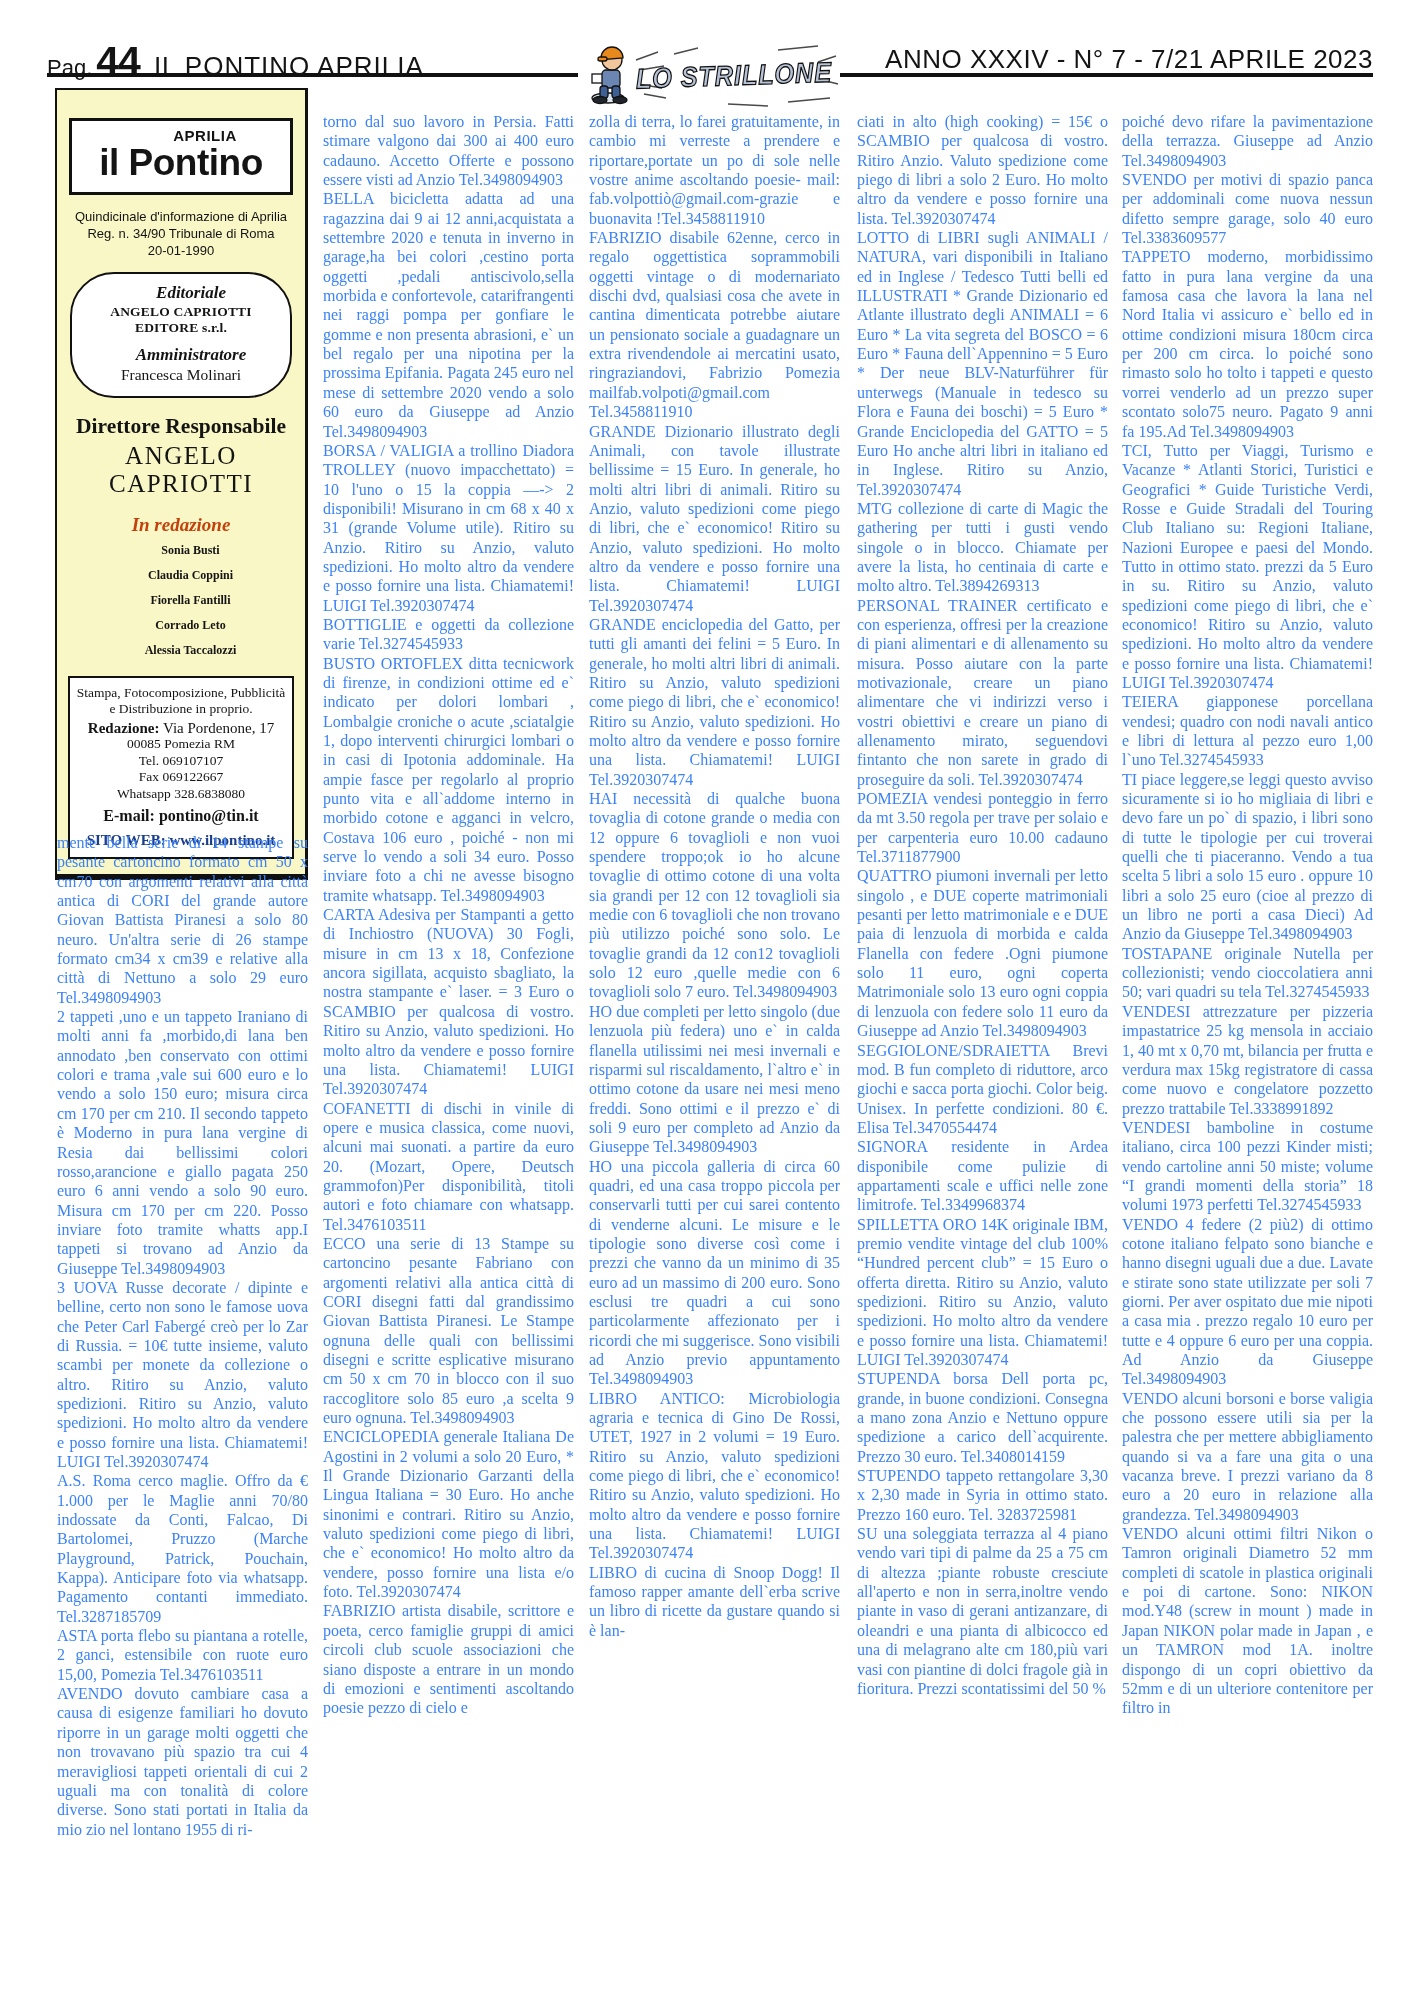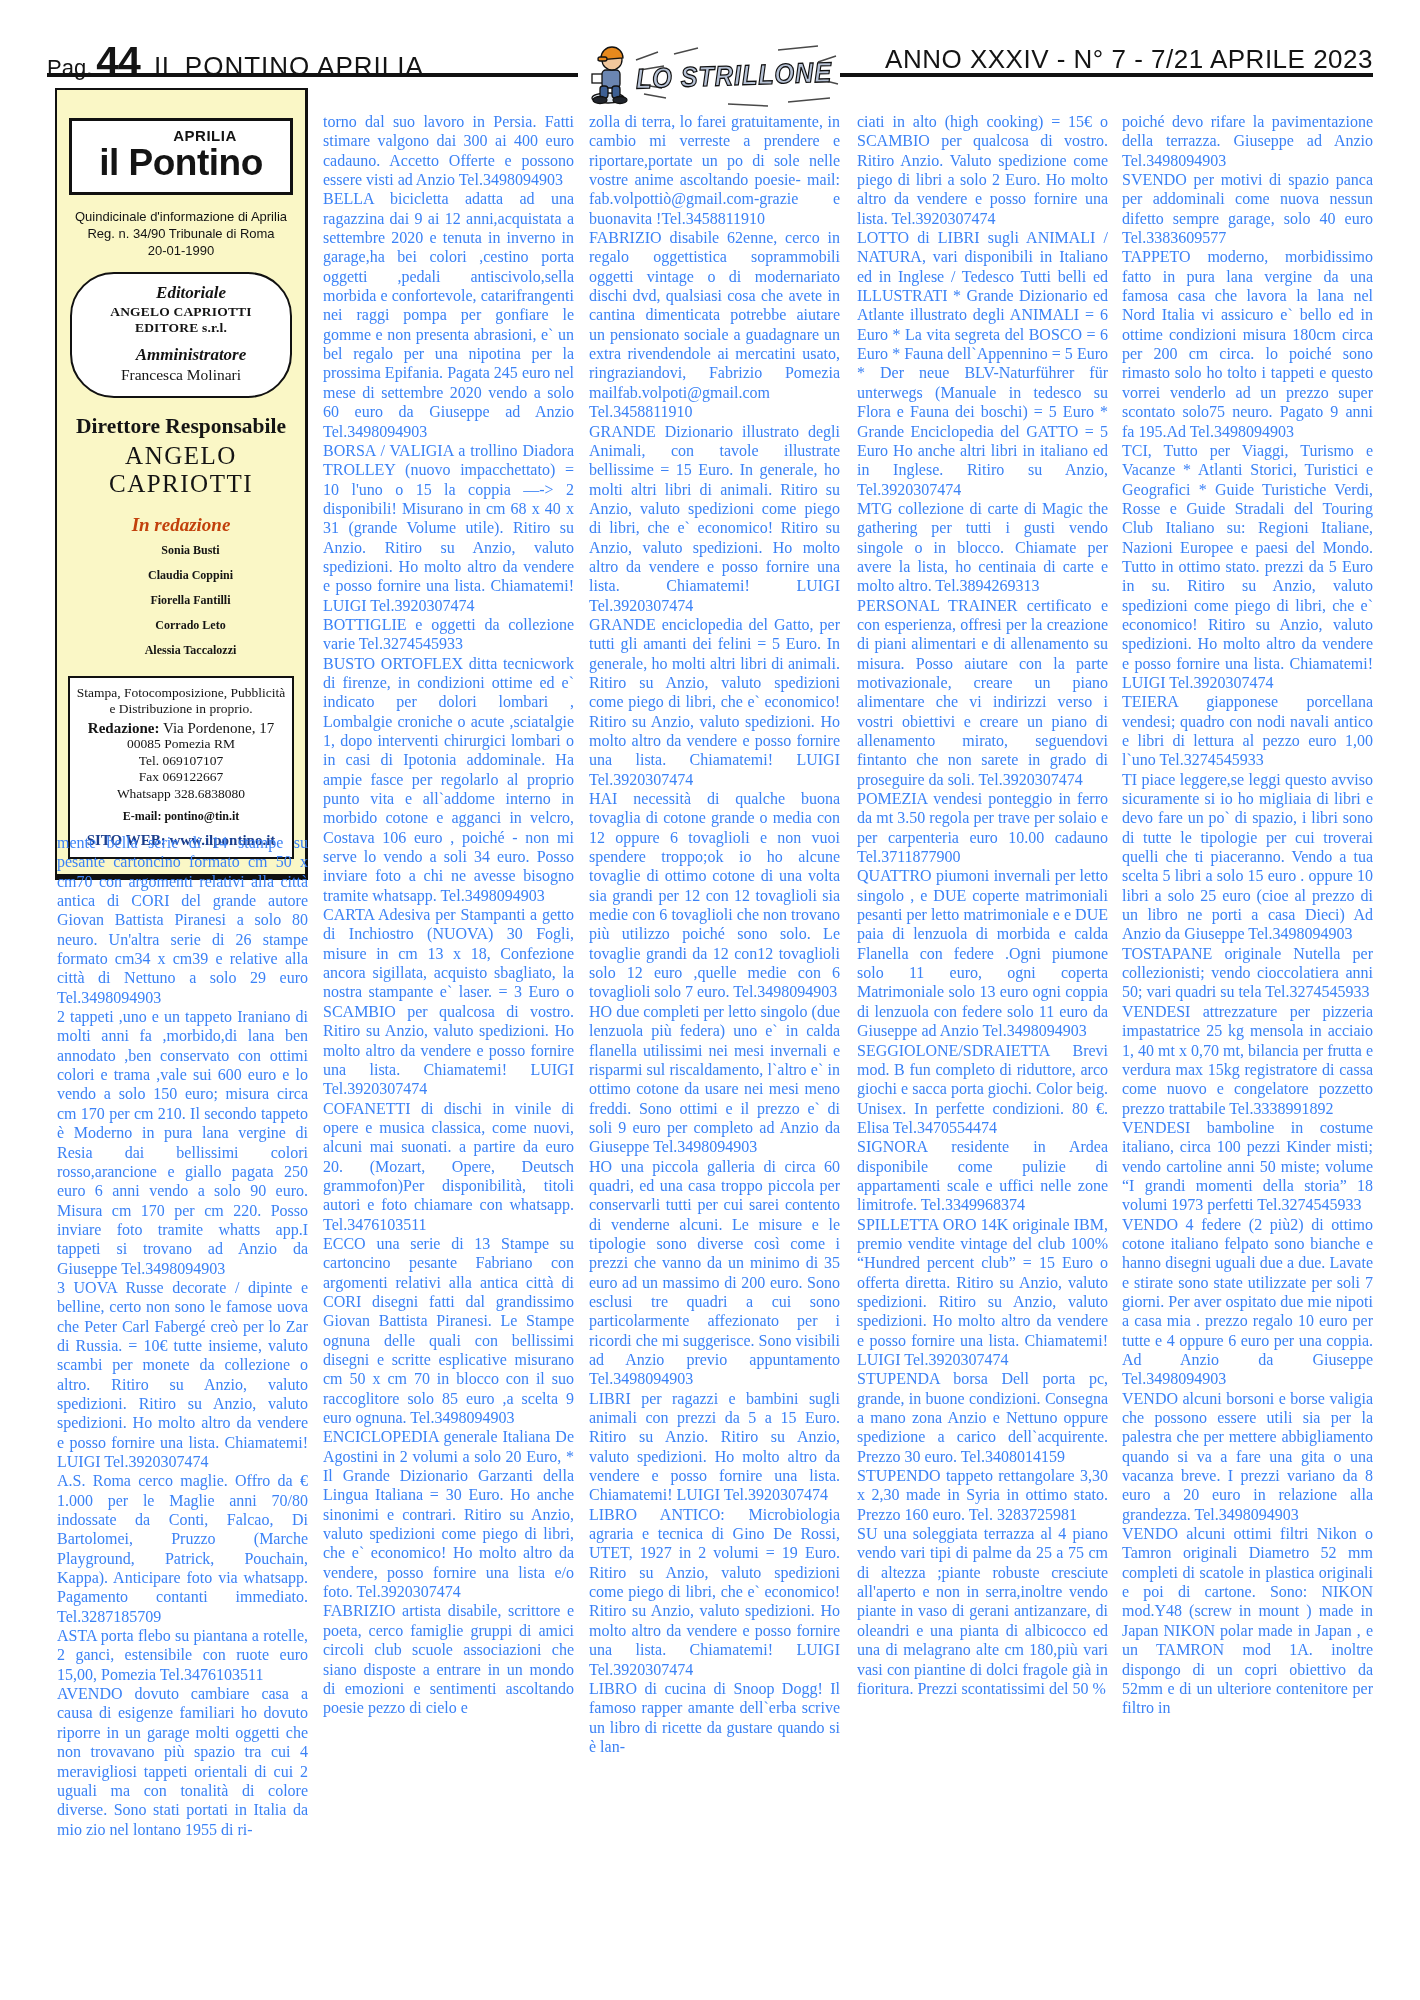--- a/index.html
+++ b/index.html
@@ -33,21 +33,21 @@
   .admin-label { margin-top:9px; }
   .admin-name  { font-size:15.5px; margin-top:1px; }
   .director-label { margin-top:16px; font-weight:bold; font-size:21.5px; }
   .director-name  { font-size:25px; letter-spacing:1.5px; margin-top:3px; }
   .redazione-label{ margin-top:16px; font-weight:bold; font-style:italic; font-size:19px; color:#c2410c; }
   .names { margin-top:2px; }
   .names div { font-weight:bold; font-size:12px; line-height:25px;padding-left:19px; }
   .print-box { margin:13px 11px 0; border:2px solid #111; background:#fff; padding:7px 3px 9px; font-size:13.5px; line-height:16.5px; }
   .redazione-line { font-size:15px; margin-top:2px; }
   .redazione-line b { font-size:15px; }
-  .email-line { font-weight:bold; font-size:12px; margin-top:6px; }
+  .email-line { font-weight:bold; font-size:16px; margin-top:6px; }
   .web-line { font-weight:bold; font-size:15px; margin-top:7px; color:#1b3e8c; }
   
   .text-col { position:absolute; width:251px; text-align:justify; font-size:16px; line-height:19.35px; overflow:hidden; color:#3b82f6; }
   .text-col .ad { margin:0; }
   .c1 { left:57px;   top:833px; height:1101px; }
   .c2 { left:323px;  top:112px; height:1822px; }
   .c3 { left:589px;  top:112px; height:1822px; }
   .c4 { left:857px;  top:112px; height:1822px; }
   .c5 { left:1122px; top:112px; height:1822px; }
 </style>
@@ -164,21 +164,20 @@
       <div class="ad">FABRIZIO artista disabile, scrittore e poeta, cerco famiglie gruppi di amici circoli club scuole associazioni che siano disposte a entrare in un mondo di emozioni e sentimenti ascoltando poesie pezzo di cielo e</div>
     </div>
   <div class="text-col c3">
       <div class="ad">zolla di terra, lo farei gratuitamente, in cambio mi verreste a prendere e riportare,portate un po di sole nelle vostre anime ascoltando poesie- mail: fab.volpottiò@gmail.com-grazie e buonavita !Tel.3458811910</div>
       <div class="ad">FABRIZIO disabile 62enne, cerco in regalo oggettistica soprammobili oggetti vintage o di modernariato dischi dvd, qualsiasi cosa che avete in cantina dimenticata potrebbe aiutare un pensionato sociale a guadagnare un extra rivendendole ai mercatini usato, ringraziandovi, Fabrizio Pomezia mailfab.volpoti@gmail.com Tel.3458811910</div>
       <div class="ad">GRANDE Dizionario illustrato degli Animali, con tavole illustrate bellissime = 15 Euro. In generale, ho molti altri libri di animali. Ritiro su Anzio, valuto spedizioni come piego di libri, che e` economico!  Ritiro su Anzio, valuto spedizioni. Ho molto altro da vendere e posso fornire una lista. Chiamatemi! LUIGI Tel.3920307474</div>
       <div class="ad">GRANDE enciclopedia del Gatto, per tutti gli amanti dei felini = 5 Euro. In generale, ho molti altri libri di animali. Ritiro su Anzio, valuto spedizioni come piego di libri, che e` economico! Ritiro su Anzio, valuto spedizioni. Ho molto altro da vendere e posso fornire una lista. Chiamatemi! LUIGI Tel.3920307474</div>
       <div class="ad">HAI necessità di qualche buona tovaglia di cotone grande o media con 12 oppure 6 tovaglioli e non vuoi spendere troppo;ok io ho alcune tovaglie di ottimo cotone di una volta sia grandi per 12 con 12 tovaglioli sia medie con 6 tovaglioli  che non trovano più utilizzo poiché sono solo. Le tovaglie  grandi da 12 con12 tovaglioli solo 12 euro ,quelle medie con 6 tovaglioli solo 7 euro. Tel.3498094903</div>
       <div class="ad">HO due completi per letto singolo (due lenzuola più federa) uno e` in calda flanella utilissimi nei mesi invernali e risparmi sul riscaldamento, l`altro e` in ottimo cotone da usare nei mesi meno freddi. Sono ottimi e il prezzo e` di soli 9 euro per completo ad Anzio da Giuseppe Tel.3498094903</div>
       <div class="ad">HO una piccola galleria di circa 60 quadri, ed una casa troppo piccola per conservarli tutti per cui sarei contento di venderne alcuni. Le misure e le tipologie sono diverse così come i prezzi che vanno da un minimo di 35 euro ad un massimo di 200 euro. Sono esclusi tre quadri a cui sono particolarmente affezionato per i ricordi che mi suggerisce. Sono visibili ad Anzio previo appuntamento Tel.3498094903</div>
-      <div class="ad">LIBRI per ragazzi e bambini sugli animali con prezzi da 5 a 15 Euro. Ritiro su Anzio. Ritiro su Anzio, valuto spedizioni. Ho molto altro da vendere e posso fornire una lista. Chiamatemi! LUIGI Tel.3920307474</div>
       <div class="ad">LIBRO ANTICO: Microbiologia agraria e tecnica di Gino De Rossi, UTET, 1927 in 2 volumi = 19 Euro. Ritiro su Anzio, valuto spedizioni come piego di libri, che e` economico! Ritiro su Anzio, valuto spedizioni. Ho molto altro da vendere e posso fornire una lista. Chiamatemi! LUIGI Tel.3920307474</div>
       <div class="ad">LIBRO di cucina di Snoop Dogg! Il famoso rapper amante dell`erba scrive un libro di ricette da gustare quando si è lan-</div>
     </div>
   <div class="text-col c4">
       <div class="ad">ciati in alto (high cooking) = 15€ o SCAMBIO per qualcosa di vostro. Ritiro Anzio. Valuto spedizione come piego di libri a solo 2 Euro. Ho molto altro da vendere e posso fornire una lista. Tel.3920307474</div>
       <div class="ad">LOTTO di LIBRI sugli ANIMALI / NATURA, vari disponibili in Italiano ed in Inglese / Tedesco Tutti belli ed ILLUSTRATI * Grande Dizionario ed Atlante illustrato degli ANIMALI = 6 Euro * La vita segreta del BOSCO = 6 Euro * Fauna dell`Appennino = 5 Euro * Der neue BLV-Naturführer für unterwegs (Manuale in tedesco su Flora e Fauna dei boschi) = 5 Euro * Grande Enciclopedia del GATTO = 5 Euro Ho anche altri libri in italiano ed in Inglese. Ritiro su Anzio, Tel.3920307474</div>
       <div class="ad">MTG collezione di carte di Magic the gathering per tutti i gusti vendo singole o in blocco. Chiamate per avere la lista, ho centinaia di carte e molto altro. Tel.3894269313</div>
       <div class="ad">PERSONAL TRAINER certificato e con esperienza, offresi per la creazione di piani alimentari e di allenamento su misura. Posso aiutare con la parte motivazionale, creare un piano alimentare che vi indirizzi verso i vostri obiettivi e creare un piano di allenamento mirato, seguendovi fintanto che non sarete in grado di proseguire da soli. Tel.3920307474</div>
       <div class="ad">POMEZIA vendesi ponteggio in ferro da mt 3.50 regola per trave per solaio e per carpenteria euro 10.00 cadauno Tel.3711877900</div>
       <div class="ad">QUATTRO piumoni invernali per letto singolo , e DUE coperte matrimoniali pesanti per letto matrimoniale e  e DUE paia di lenzuola di morbida e calda Flanella con federe .Ogni piumone solo 11 euro, ogni coperta Matrimoniale solo 13 euro ogni coppia di lenzuola con federe solo 11 euro da Giuseppe ad Anzio Tel.3498094903</div>

